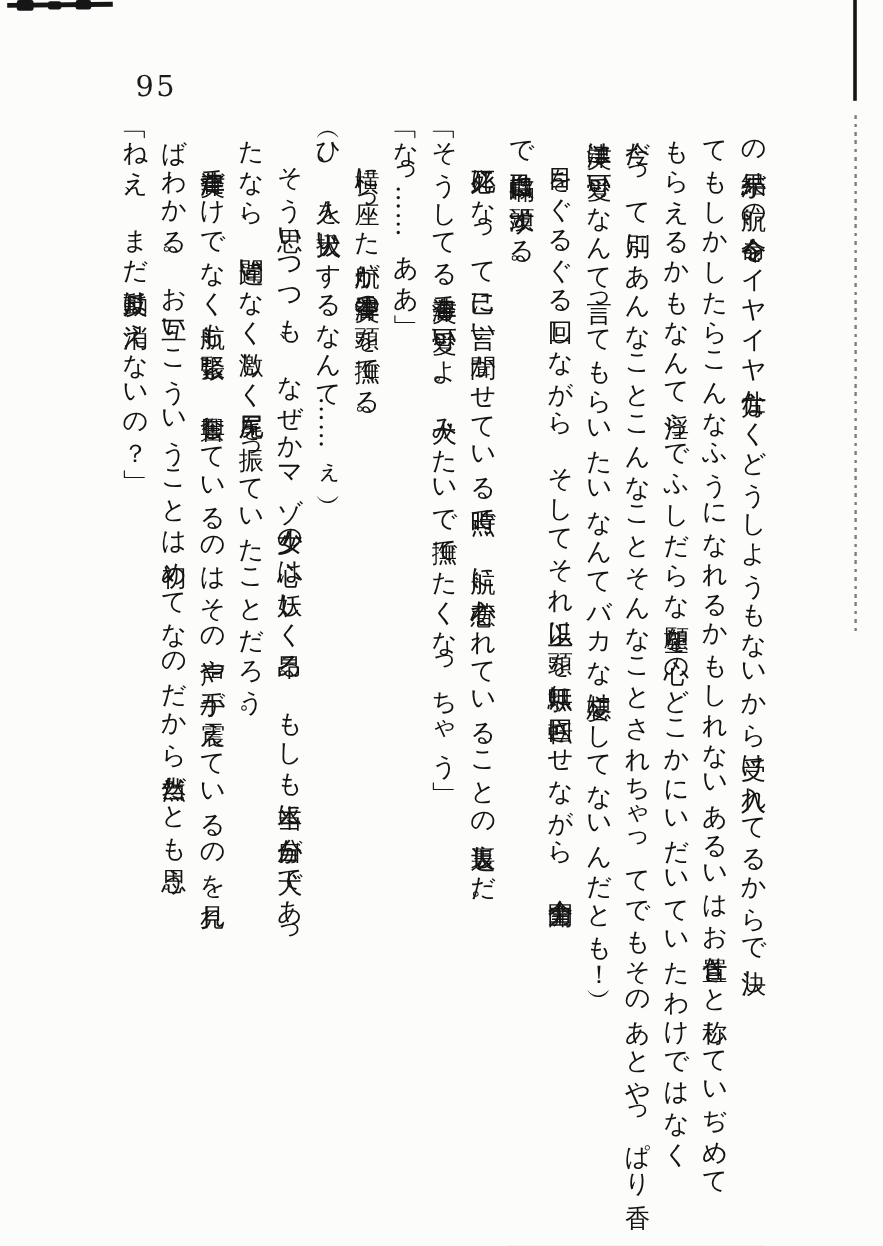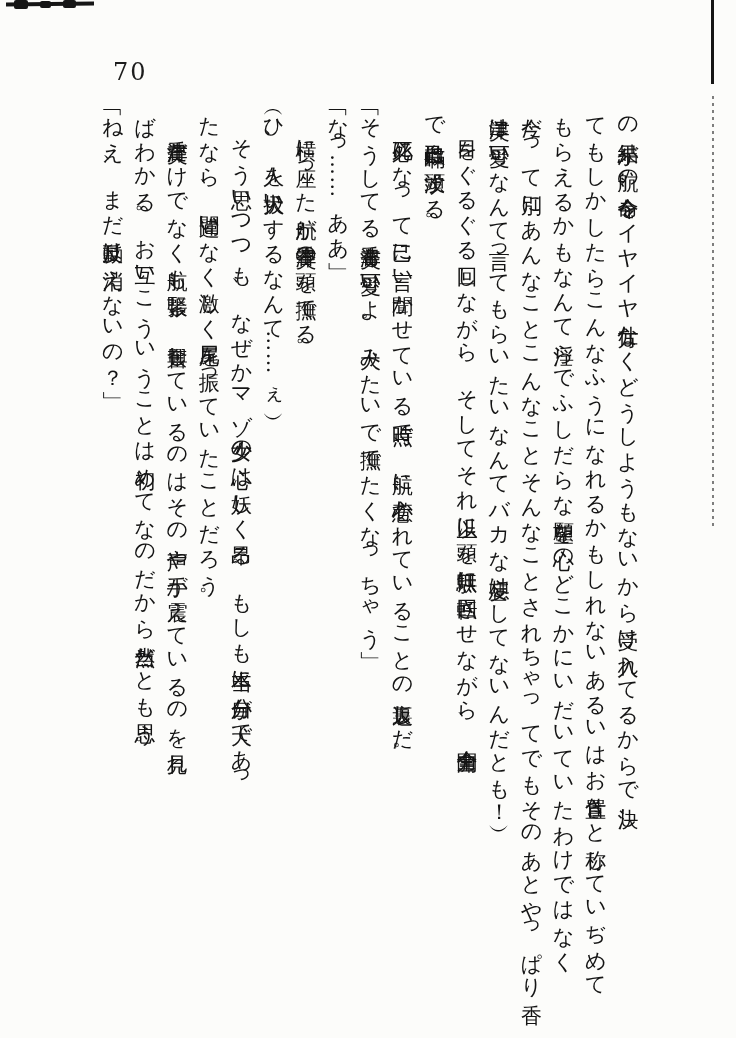--- a/index.html
+++ b/index.html
@@ -79,21 +79,21 @@
 <div class="page">
 
   <div class="edge-artifact a1"></div>
   <div class="edge-artifact a2"></div>
   <div class="edge-artifact a3"></div>
   <div class="edge-artifact a4"></div>
 
   <div class="frame-line-solid"></div>
   <div class="frame-line-dashed"></div>
 
-  <div class="page-number">70</div>
+  <div class="page-number">95</div>
 
   <div class="text-block">
       <p class="col">の結果が航の命令をイヤイヤ仕方なくどうしようもないから受け入れてるからで決し</p>
       <p class="col">てもしかしたらこんなふうになれるかもしれないあるいはお仕置きと称していぢめて</p>
       <p class="col">もらえるかもなんて淫らでふしだらな願望を心のどこかにいだいていたわけではなく</p>
       <p class="col">今だって別にあんなことこんなことそんなことされちゃってでもそのあとやっぱり香</p>
       <p class="col">津美は可愛いなんて言ってもらいたいなんてバカな妄想はしてないんだとも！）</p>
       <p class="col indent">目をぐるぐる回しながら、そしてそれ以上に頭を無駄に回転させながら、全力全開</p>
       <p class="col">で自己欺瞞に没頭する。</p>
       <p class="col indent">必死になって己に言い聞かせている時点で、航に心惹かれていることの裏返しだ。</p>

